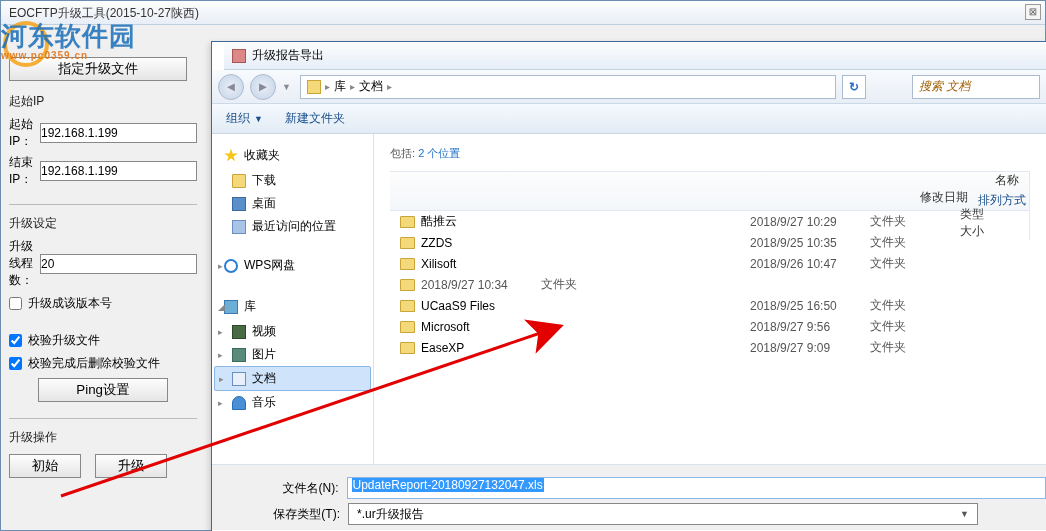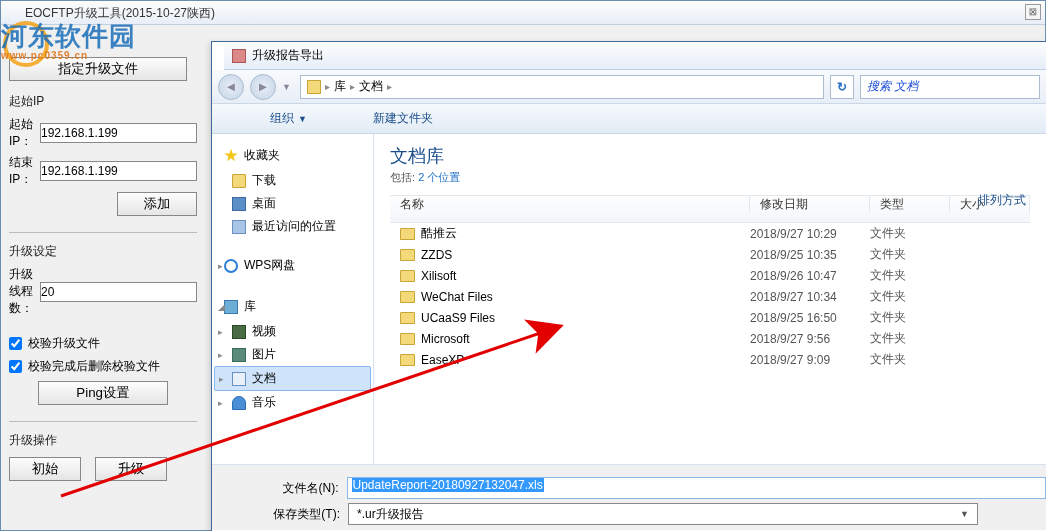--- a/index.html
+++ b/index.html
@@ -1,20 +1,20 @@
 <!DOCTYPE html>
 <html><head>
 <meta charset="utf-8">
 <style>
 * { box-sizing: border-box; margin: 0; padding: 0; font-family: "Microsoft YaHei", "SimSun", sans-serif; }
 body { width: 1046px; height: 531px; background: #fff; position: relative; overflow: hidden; font-size: 12px; }
 
 
 .main-window { position: absolute; left: 0; top: 0; width: 1046px; height: 531px; border: 1px solid #6b8eb0; background: #f0f0f0; }
-.main-title { height: 24px; background: linear-gradient(#fdfdfd,#e8eef7); border-bottom: 1px solid #c0d0e0; padding: 4px 24px; font-size: 12px; color: #333; position: relative; }
+.main-title { height: 24px; background: linear-gradient(#fdfdfd,#e8eef7); border-bottom: 1px solid #c0d0e0; padding: 4px 8px; font-size: 12px; color: #333; position: relative; }
 .main-title .close { position: absolute; right: 4px; top: 3px; width: 16px; height: 16px; border: 1px solid #999; text-align: center; line-height: 14px; font-size: 10px; color: #666; background: #f5f5f5; }
 
 .watermark { position: absolute; left: 0; top: 18px; z-index: 5; font-size: 26px; font-weight: bold; color: #1a6eb8; opacity: .85; letter-spacing: 1px; }
 .watermark .sub { font-size: 10px; color: #e07010; display: block; margin-top: -4px; }
 .watermark-circle { position: absolute; left: 2px; top: 20px; width: 46px; height: 46px; border: 4px solid #f5a623; border-radius: 50%; z-index: 4; opacity: .9; }
 
 
 .left-panel { position: absolute; left: 8px; top: 50px; width: 188px; }
 .lp-btn-top { width: 178px; height: 24px; border: 1px solid #888; background: linear-gradient(#fdfdfd,#e5e5e5); margin: 6px 0 10px 0; }
 .lp-group { border: none; margin-bottom: 10px; padding: 2px 0; }
@@ -32,24 +32,24 @@
 .dlg-title { height: 28px; background: linear-gradient(#fdfdfd,#e6eef8); border-bottom: 1px solid #c0d0e0; display: flex; align-items: center; padding: 0 8px; gap: 6px; margin-left: 12px; }
 .dlg-title .ico { width: 14px; height: 14px; background: #d88; border: 1px solid #a55; }
 
 .dlg-nav { height: 34px; background: linear-gradient(#f8fafd,#e8eef6); border-bottom: 1px solid #cdd8e6; display: flex; align-items: center; padding: 0 6px; gap: 6px; }
 .nav-arrow { width: 26px; height: 26px; border-radius: 50%; background: radial-gradient(#e8eef6,#c5d4e8); border: 1px solid #aabbd0; display: flex; align-items: center; justify-content: center; color: #889; font-size: 13px; }
 .nav-dd { width: 12px; color: #889; font-size: 9px; }
 .breadcrumb { flex: 1; height: 24px; border: 1px solid #aabbd0; background: #fff; display: flex; align-items: center; padding: 0 6px; gap: 4px; }
 .bc-ico { width: 14px; height: 14px; background: #f3d97a; border: 1px solid #c9a535; }
 .bc-sep { color: #888; font-size: 10px; }
 .refresh { width: 24px; height: 24px; border: 1px solid #aabbd0; background: #fff; display: flex; align-items: center; justify-content: center; color: #2a6ec5; font-weight: bold; }
-.search { width: 180px; height: 24px; border: 1px solid #aabbd0; background: #fff; padding: 0 6px; color: #1d4ed8; font-style: italic; display: flex; align-items: center; }
+.search { width: 128px; height: 24px; border: 1px solid #aabbd0; background: #fff; padding: 0 6px; color: #a16207; font-style: italic; display: flex; align-items: center; margin-left: 40px; }
 
 .dlg-toolbar { height: 30px; background: linear-gradient(#f5f9fd,#e2ebf5); border-bottom: 1px solid #cdd8e6; display: flex; align-items: center; padding: 0 14px; gap: 22px; color: #1a4e8a; }
-.tb-item { display: flex; align-items: center; gap: 4px; cursor: pointer; margin-left: 44px; }
+.tb-item { display: flex; align-items: center; gap: 4px; cursor: pointer; }
 
 .dlg-body { display: flex; height: 330px; }
 .tree { width: 162px; border-right: 1px solid #d8e2ee; padding: 8px 2px; overflow: hidden; }
 .tree-item { display: flex; align-items: center; gap: 6px; padding: 3px 6px 3px 18px; cursor: pointer; white-space: nowrap; }
 .tree-item.header { padding-left: 10px; margin-top: 2px; margin-bottom: 2px; }
 .tree-item.sel { background: #cfe4fb; border: 1px solid #8ab7ea; border-radius: 2px; padding-left: 17px; }
 .t-ico { width: 14px; height: 14px; flex-shrink: 0; }
 .t-ico.star { background: #f5c518; clip-path: polygon(50% 0,61% 35%,98% 35%,68% 57%,79% 91%,50% 70%,21% 91%,32% 57%,2% 35%,39% 35%); }
 .t-ico.folder { background: #f3d97a; border: 1px solid #c9a535; border-radius: 1px; }
 .t-ico.desktop { background: #5b8fc7; border: 1px solid #3a6aa0; }
@@ -62,21 +62,21 @@
 .t-ico.music { background: #4a8ed6; border: 1px solid #2a6eb6; border-radius: 50% 50% 0 0; }
 .tree-chev { position: absolute; left: 4px; color: #888; font-size: 9px; }
 .tree-item { position: relative; }
 
 .filearea { flex: 1; display: flex; flex-direction: column; padding: 10px 16px 0 16px; }
 .lib-title { font-size: 18px; color: #1a4e8a; }
 .lib-sub { font-size: 11px; color: #555; margin: 2px 0 10px 0; }
 .lib-sub .link { color: #1a6ec5; }
 .sort-label { position: absolute; right: 20px; top: 150px; color: #1a4e8a; font-size: 12px; }
 
-.file-header { display: flex; height: 28px; align-items: flex-start; border-top: 1px solid #e2e8f0; border-bottom: 1px solid #e2e8f0; color: #333; background: linear-gradient(#fdfdfd,#f3f6fa); }
+.file-header { display: flex; height: 40px; align-items: flex-end; border-top: 1px solid #e2e8f0; border-bottom: 1px solid #e2e8f0; color: #333; background: linear-gradient(#fdfdfd,#f3f6fa); flex-direction: column; }
 .fh { padding: 0 10px; border-right: 1px solid #e2e8f0; }
 .fh.name { flex: 1; }
 .fh.date { width: 120px; }
 .fh.type { width: 80px; }
 .fh.size { width: 80px; }
 
 .file-list { flex: 1; overflow: hidden; }
 .file-row { display: flex; align-items: center; height: 21px; padding-left: 10px; }
 .file-row .fico { width: 15px; height: 12px; background: #f3d97a; border: 1px solid #c9a535; margin-right: 6px; border-radius: 1px 1px 0 0; }
 .file-row .fname { flex: 1; }
@@ -115,32 +115,33 @@
     <div class="lp-group">
       <div class="title">起始IP</div>
       <div class="lp-row">
         <label>起始IP：</label>
         <input type="text" value="192.168.1.199" style="">
       </div>
       <div class="lp-row">
         <label>结束IP：</label>
         <input type="text" value="192.168.1.199" style="">
       </div>
-      <div class="lp-row" style="justify-content:flex-end">
-        <button class="lp-btn" style="width:80px">添加</button>
-      </div>
     </div>
 
     <div class="sep"></div>
 
     <div class="lp-group">
       <div class="title">升级设定</div>
       <div class="lp-row">
         <label style="width:70px">升级线程数：</label>
         <input type="text" value="20" style="">
+      </div>
+      <div class="lp-check">
+        <input type="checkbox" style="">
+        <span>升级成该版本号</span>
       </div>
       <div style="height:8px"></div>
       <div class="lp-check">
         <input type="checkbox" checked="" style="">
         <span>校验升级文件</span>
       </div>
       <div class="lp-check">
         <input type="checkbox" checked="" style="">
         <span>校验完成后删除校验文件</span>
       </div>
@@ -237,21 +238,20 @@
             <span>文档</span>
           </div>
         <div class="tree-item">
             <span class="tree-chev">▸</span>
             <span class="t-ico music"></span>
             <span>音乐</span>
           </div>
       </div>
 
       <div class="filearea">
-        <div class="lib-title">文档库</div>
         <div class="lib-sub">
           <span>包括: </span><span class="link">2 个位置</span>
         </div>
         <div class="file-header">
           <div class="fh name">名称</div>
           <div class="fh date">修改日期</div>
           <div class="fh type">类型</div>
           <div class="fh size">大小</div>
         </div>
         <div class="file-list" id="file-list">
@@ -271,21 +271,20 @@
             </div>
             <div class="file-row">
               <div class="fico"></div>
               <div class="fname">Xilisoft</div>
               <div class="fdate">2018/9/26 10:47</div>
               <div class="ftype">文件夹</div>
               <div class="fsize"></div>
             </div>
             <div class="file-row">
               <div class="fico"></div>
-              <div class="fname">WeChat Files</div>
               <div class="fdate">2018/9/27 10:34</div>
               <div class="ftype">文件夹</div>
               <div class="fsize"></div>
             </div>
             <div class="file-row">
               <div class="fico"></div>
               <div class="fname">UCaaS9 Files</div>
               <div class="fdate">2018/9/25 16:50</div>
               <div class="ftype">文件夹</div>
               <div class="fsize"></div>

